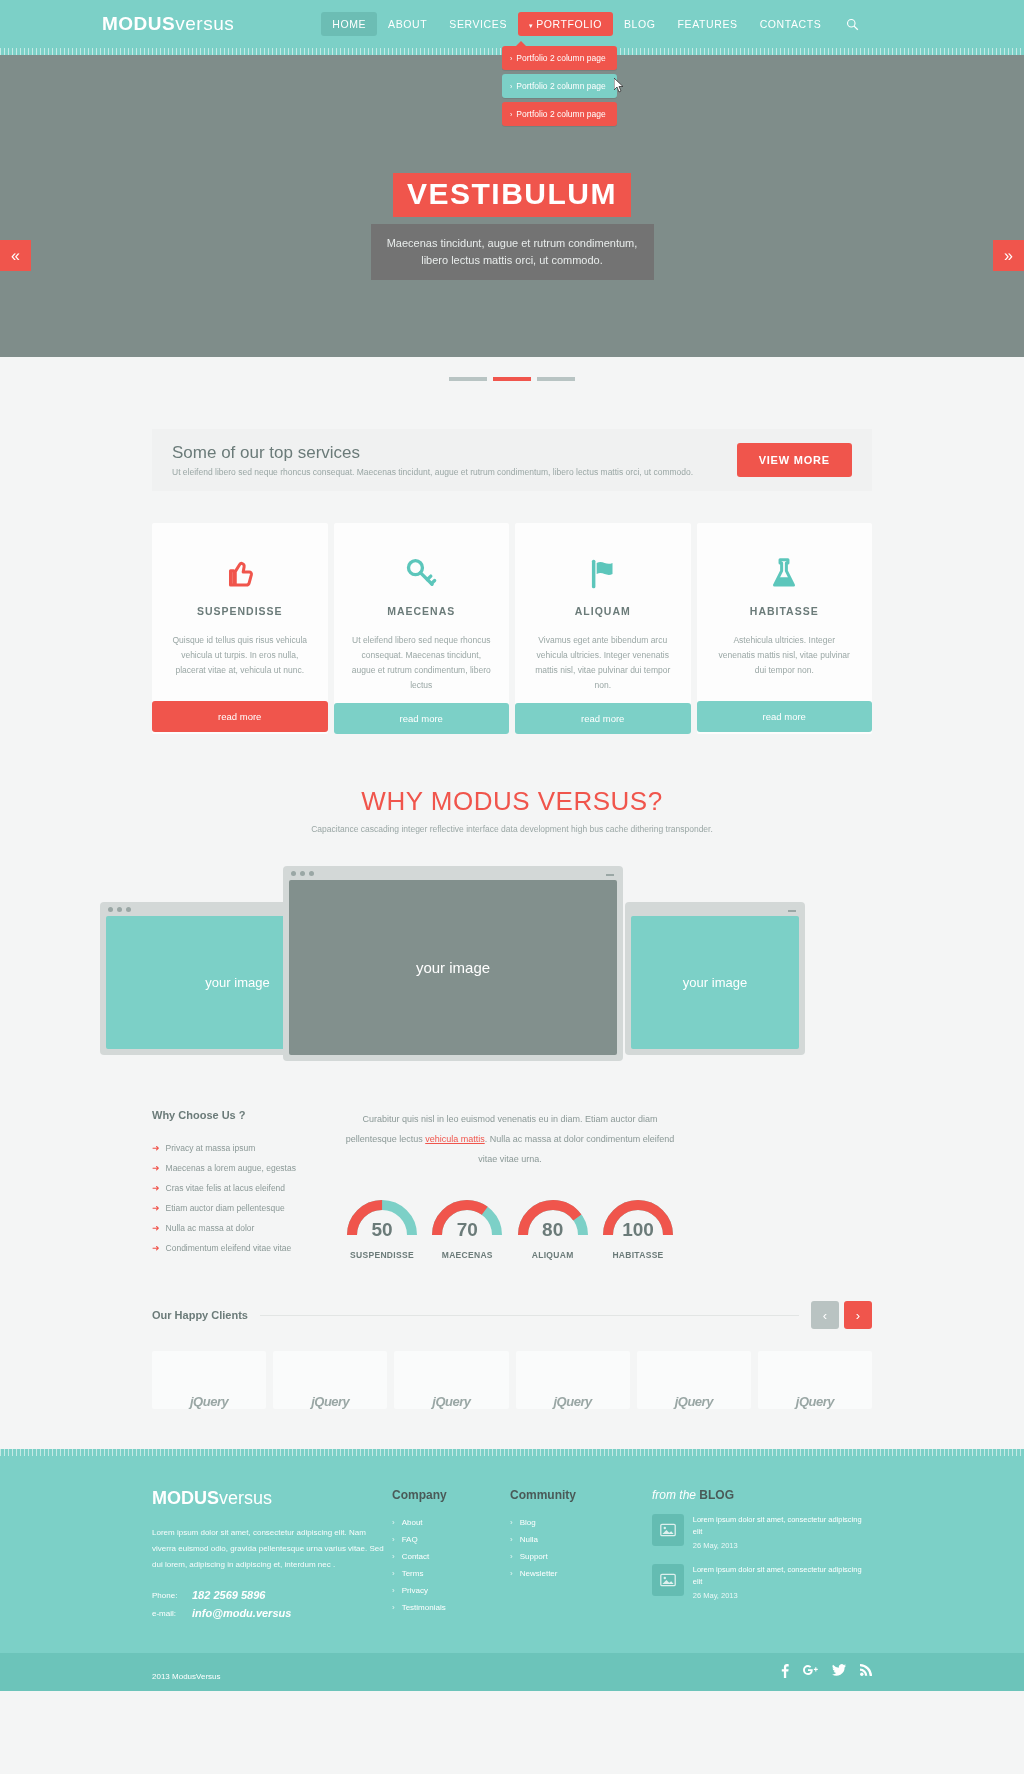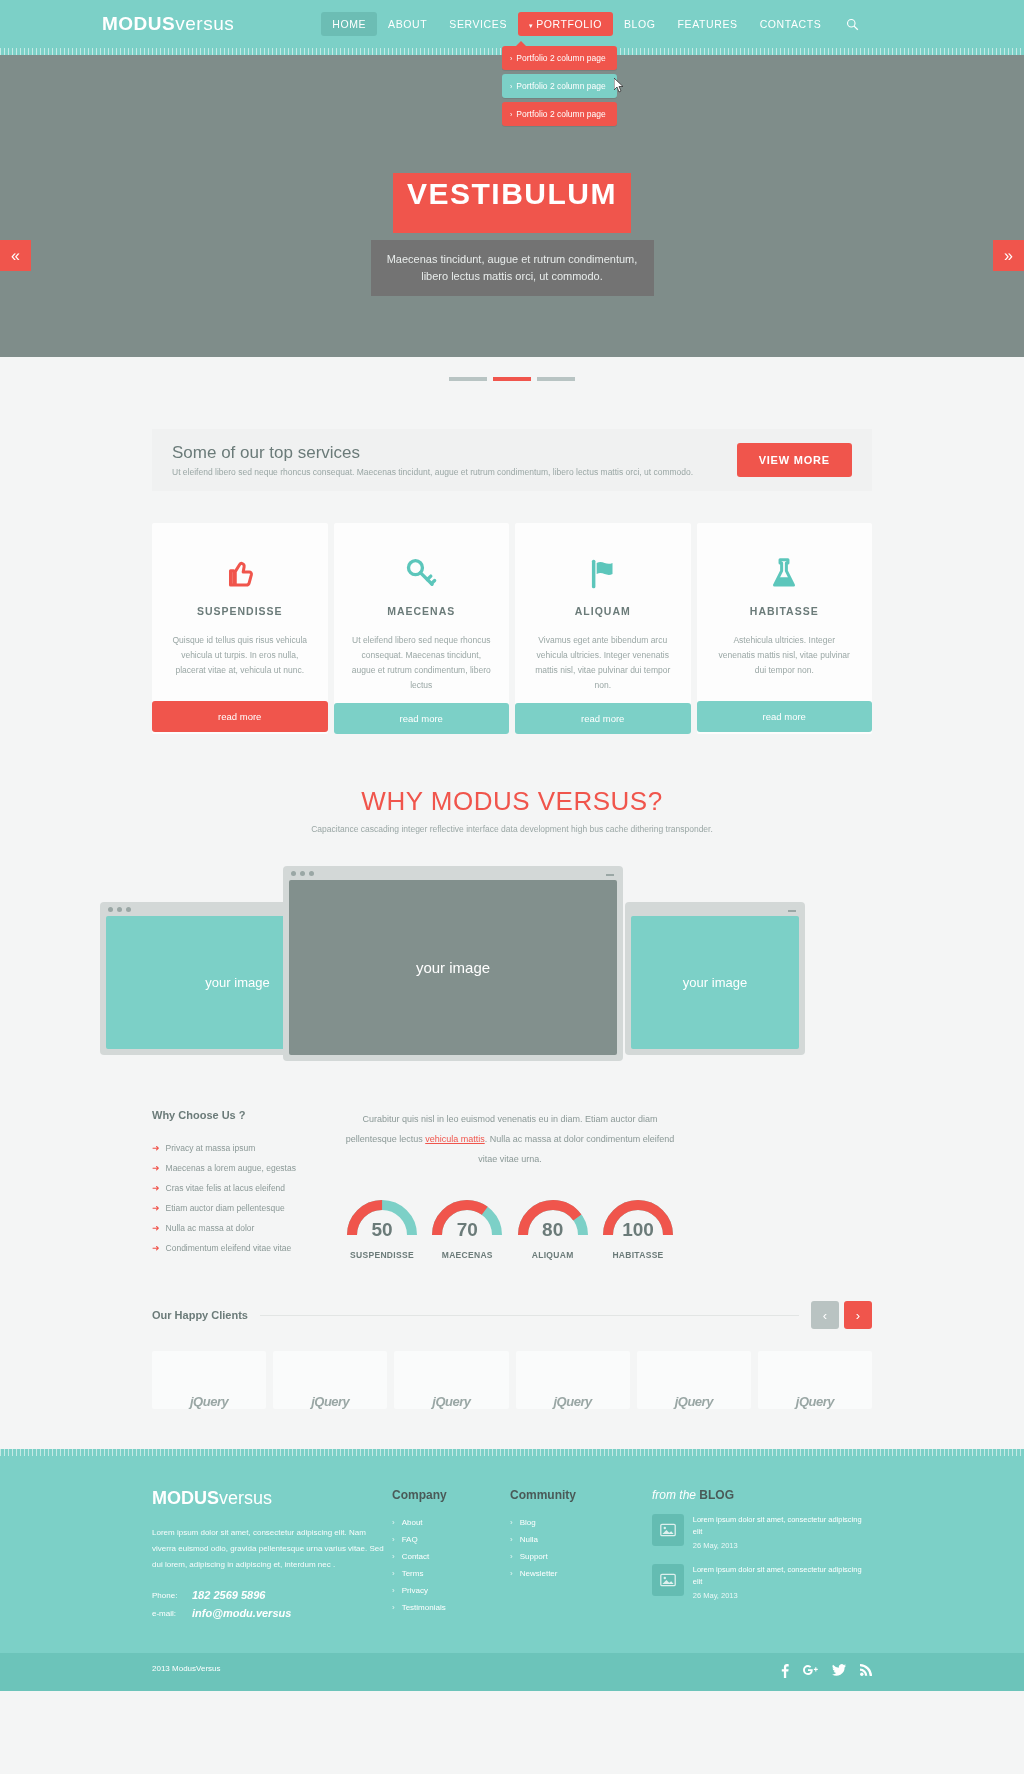--- a/index.html
+++ b/index.html
@@ -41,21 +41,21 @@
   }
   .dd-item.hover { background:#7cd0c7; }
   .dd-item .chev { margin-right:4px; font-size:7px; }
   .cursor-arrow { position:absolute; left:614px; top:78px; width:12px; height:16px; z-index:70; }
 
   
   .hero { height:302px; background:#7f8d8a; position:relative; overflow:hidden; }
   .hero-center { position:absolute; left:0; right:0; top:118px; text-align:center; }
   .hero-title {
     display:inline-block; background:#f0554c; color:#fff; font-size:30px; font-weight:bold;
-    letter-spacing:1.5px; padding:4px 14px 22px 14px;
+    letter-spacing:1.5px; padding:4px 14px 6px 14px;
   }
   .hero-sub {
     margin:7px auto 0; width:283px; background:#737373; color:#e8eceb;
     font-size:11px; line-height:17px; padding:11px 16px; text-align:center;
   }
   .hero-arrow {
     position:absolute; top:185px; width:31px; height:31px; background:#f0554c; color:#fff;
     display:flex; align-items:center; justify-content:center; font-size:16px; cursor:pointer;
   }
   .hero-arrow.left { left:0; }
@@ -159,21 +159,21 @@
   .f-head .it { font-style:italic; font-weight:normal; color:#ffffff; }
   .f-list { list-style:none; margin-top:16px; }
   .f-list li { font-size:8px; color:#fff; margin-bottom:8px; cursor:pointer; }
   .f-list li .chev { margin-right:7px; opacity:.8; }
   .blog-item { display:flex; margin-top:12px; }
   .blog-thumb { width:32px;height:32px;background:#64bcb2;border-radius:3px;display:flex;
                 align-items:center;justify-content:center; }
   .blog-txt { margin-left:9px; font-size:7.5px; color:#ffffff; line-height:12px; }
   .blog-date { opacity:.85; margin-top:2px; }
   .copy { background:#6cc4ba; height:38px; display:flex; align-items:center; }
-  .copy-inner { width:720px; margin:4px auto; display:flex; align-items:flex-start; justify-content:space-between; }
+  .copy-inner { width:720px; margin:4px auto; display:flex; align-items:flex-end; justify-content:space-between; }
   .copy-txt { font-size:8px; color:#fff; }
   .socials { display:flex; gap:14px; color:#fff; font-size:12px; }
   .socials span { cursor:pointer; }
 </style>
 </head>
 <body>
 
 <div class="wrap">
 
   <div class="header">

